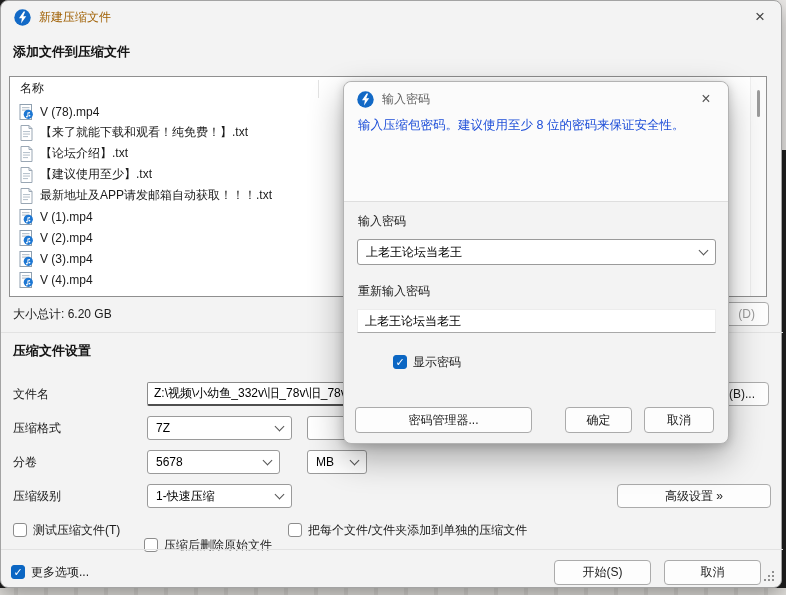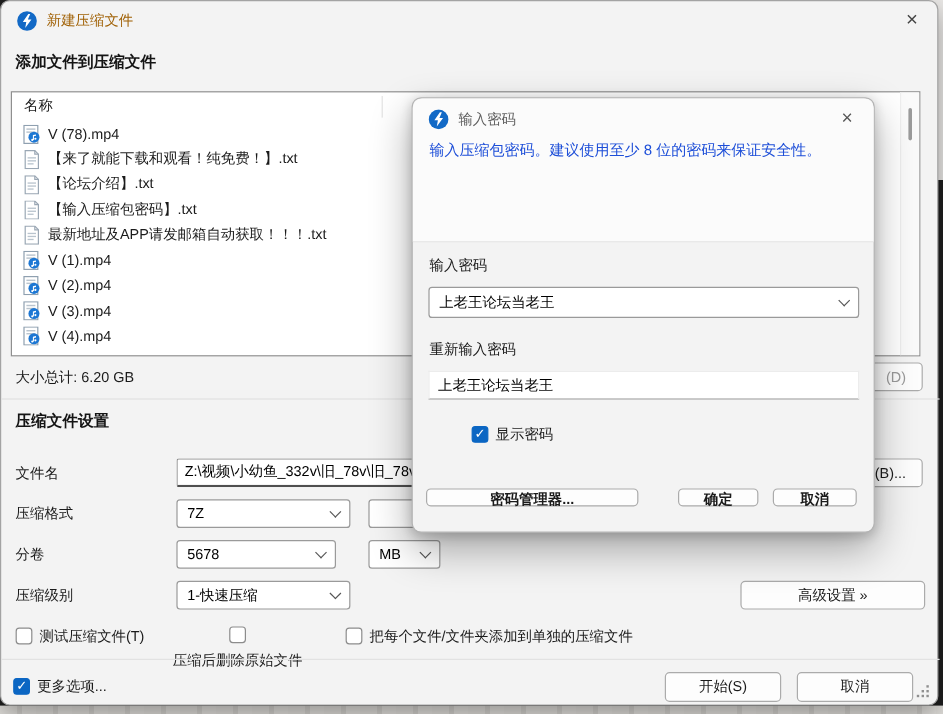--- a/index.html
+++ b/index.html
@@ -89,21 +89,21 @@
     border-bottom:1px solid #dedede; border-radius:8px 8px 0 0; }
   .dlg-ico { position:absolute; left:13px; top:9px; width:17px; height:17px; }
   .dlg-title { position:absolute; left:38px; top:0; line-height:34px; color:#5f5f5f; }
   .dlg-close { position:absolute; right:7px; top:4px; width:30px; height:26px; border:none; background:transparent;
     font-size:16px; color:#555; line-height:26px; text-align:center; border-radius:4px; }
   .dlg-body { position:absolute; left:14px; top:34px; width:352px; font-size:12.5px; line-height:18px; color:#1d4ed8; }
   .dlg-lbl { position:absolute; left:14px; color:#1b1b1b; }
   .dlg-combo { left:13px; width:359px; height:26px; }
   .dlg-input { position:absolute; left:13px; top:227px; width:359px; height:24px; background:#fff;
     border:1px solid #ececec; border-bottom:1px solid #a8a8a8; font-family:inherit; font-size:12px; padding:0 7px; }
-  .dlg-btn { height:15px;font-weight:bold; }
+  .dlg-btn { height:26px; }
 </style>
 </head>
 <body>
 
 <div class="bg-topright"></div>
 <div class="bg-bottom"></div>
 
 <div class="win">
 
   <div class="titlebar">
@@ -155,21 +155,21 @@
         <span>【论坛介绍】.txt</span>
       </div>
         <div class="fl-row" style="display: flex;">
         <span class="fic"><svg width="15" height="16" viewBox="0 0 15 16">
               <path d="M2 0.5 h8 l3 3 v12 h-11 z" fill="#fff" stroke="#9aa7b4" stroke-width="1"></path>
               <path d="M10 0.5 v3 h3" fill="none" stroke="#9aa7b4" stroke-width="1"></path>
               <rect x="4" y="6" width="7" height="1.1" fill="#b9c4ce"></rect>
               <rect x="4" y="8.5" width="7" height="1.1" fill="#b9c4ce"></rect>
               <rect x="4" y="11" width="5" height="1.1" fill="#b9c4ce"></rect>
             </svg></span>
-        <span>【输入压缩包密码】.txt</span>
+        <span>【建议使用至少】.txt</span>
       </div>
         <div class="fl-row" style="display: flex;">
         <span class="fic"><svg width="15" height="16" viewBox="0 0 15 16">
               <path d="M2 0.5 h8 l3 3 v12 h-11 z" fill="#fff" stroke="#9aa7b4" stroke-width="1"></path>
               <path d="M10 0.5 v3 h3" fill="none" stroke="#9aa7b4" stroke-width="1"></path>
               <rect x="4" y="6" width="7" height="1.1" fill="#b9c4ce"></rect>
               <rect x="4" y="8.5" width="7" height="1.1" fill="#b9c4ce"></rect>
               <rect x="4" y="11" width="5" height="1.1" fill="#b9c4ce"></rect>
             </svg></span>
         <span>最新地址及APP请发邮箱自动获取！！！.txt</span>
@@ -271,21 +271,21 @@
       <span class="val">1-快速压缩</span>
       <span class="chev"></span>
     </div>
     <button class="btn" style="left:616px; width:154px;">高级设置 »</button>
   </div>
 
   <div class="cb" style="left:12px; top:521px;">
     <span class="box"></span>
     <span>测试压缩文件(T)</span>
   </div>
-  <div class="cb" style="left:143px; top:521px;flex-direction:column;">
+  <div class="cb" style="left:143px; top:536px;">
     <span class="box"></span>
     <span>压缩后删除原始文件</span>
   </div>
   <div class="cb" style="left:287px; top:521px;">
     <span class="box"></span>
     <span>把每个文件/文件夹添加到单独的压缩文件</span>
   </div>
 
   <div class="hdiv" style="top:548px;"></div>
   <div class="cb checked" style="left:10px; top:563px;">

